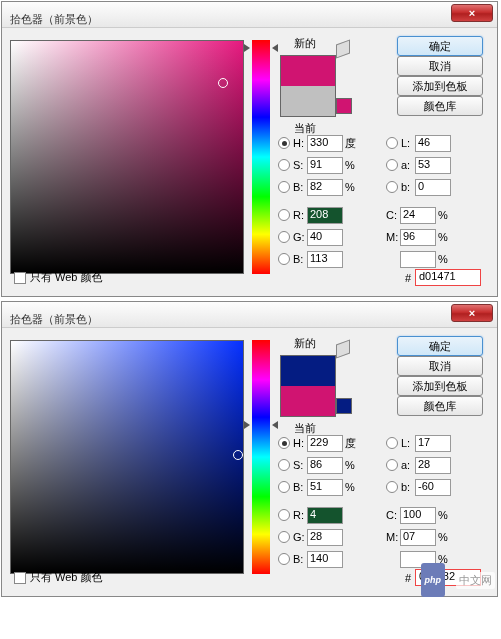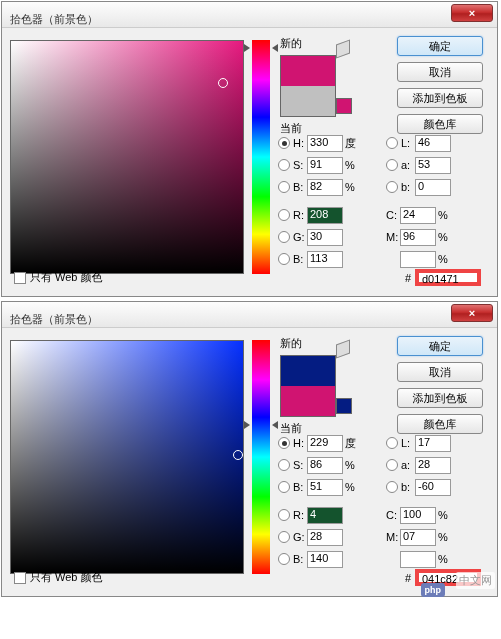--- a/index.html
+++ b/index.html
@@ -9,44 +9,44 @@
 .titlebar .title{color:#333}
 .closebtn{position:absolute;right:4px;top:2px;width:42px;height:18px;background:linear-gradient(#e07070,#c83030 45%,#b02020 55%,#d04040);border:1px solid #803030;border-radius:3px;display:flex;align-items:center;justify-content:center;color:#fff;font-weight:bold;font-size:12px}
 .body{padding:8px;display:flex;position:relative;height:268px}
 .sv-area{width:234px;height:234px;position:relative;border:1px solid #666;margin-top:4px}
 .sv-circle{position:absolute;width:10px;height:10px;border:1px solid #fff;border-radius:50%;transform:translate(-50%,-50%)}
 .hue-bar{width:18px;height:234px;margin:4px 4px 0 8px;position:relative;background:linear-gradient(to bottom,#f00 0%,#f0f 17%,#00f 33%,#0ff 50%,#0f0 67%,#ff0 83%,#f00 100%)}
 .hue-tri{position:absolute;left:-8px;width:0;height:0;border-top:4px solid transparent;border-bottom:4px solid transparent;border-left:6px solid #555;transform:translateY(-50%)}
 .hue-tri.r{left:auto;right:-8px;border-left:none;border-right:6px solid #555}
 .right-col{flex:1;padding-left:6px;position:relative}
 .preview-block{display:flex;align-items:flex-start}
-.preview-labels{width:50px;text-align:left}
+.preview-labels{width:50px;text-align:center}
 .preview-sw{width:56px;height:62px;border:1px solid #666;display:flex;flex-direction:column}
 .sw-half{flex:1}
 .cube{width:16px;height:16px;margin:6px 0 0 6px;position:relative}
 .cube::before{content:"";position:absolute;width:12px;height:12px;border:1px solid #888;background:#ddd;transform:skewY(-20deg)}
 .buttons{position:absolute;right:2px;top:0;width:90px}
-.btn{width:86px;height:20px;margin-bottom:6px;background:linear-gradient(#fdfdfd,#e6e6e6);border:1px solid #888;border-radius:3px;display:flex;align-items:center;justify-content:center;cursor:pointer}
+.btn{width:86px;height:20px;margin-bottom:0;background:linear-gradient(#fdfdfd,#e6e6e6);border:1px solid #888;border-radius:3px;display:flex;align-items:center;justify-content:center;cursor:pointer}
 .btn.primary{border:1px solid #4a90d0;box-shadow:0 0 2px #90c0f0;background:linear-gradient(#e9f3fb,#cfe7f8)}
 .fields{position:absolute;top:96px;left:4px;right:2px}
 .frow{display:flex;align-items:center;height:22px}
 .frow .rad{width:12px;height:12px;border:1px solid #888;border-radius:50%;margin-right:3px;background:#fff;display:flex;align-items:center;justify-content:center}
 .frow .rad.sel::after{content:"";width:5px;height:5px;background:#333;border-radius:50%}
 .frow .lab{width:14px;text-align:left}
 .frow .inp{width:36px;height:17px;border:1px solid #999;background:#fff;padding:0 2px;text-align:left;margin-right:2px}
 .frow .inp.sel{background:#14532d;color:#fff}
 .frow .unit{width:16px}
 .lcol{display:inline-flex;align-items:center;width:108px}
 .rcol{display:inline-flex;align-items:center}
 .hex-row{position:absolute;bottom:4px;left:0;right:8px;display:flex;align-items:center;justify-content:space-between}
 .cb{width:12px;height:12px;border:1px solid #888;background:#fff;margin-right:4px}
-.hex-inp{width:66px;height:17px;border:4px solid #ef4444;background:#fff;padding:0 3px}
+.hex-inp{width:66px;height:17px;border:1px solid #ef4444;background:#fff;padding:0 3px}
 .small-sw{width:16px;height:16px;border:1px solid #666;margin-left:6px}
 .watermark{position:absolute;bottom:12px;right:6px;font-size:11px;color:#999;background:rgba(255,255,255,0.7);padding:1px 3px;border-radius:2px}
-.php-badge{position:absolute;bottom:4px;right:56px;background:#6c7cb8;color:#fff;font-size:9px;padding:2px 4px;border-radius:3px;font-weight:bold}
+.php-badge{position:absolute;bottom:4px;right:56px;background:#6c7cb8;color:#fff;font-size:9px;padding:12px 4px;border-radius:3px;font-style:italic;font-weight:bold}
 </style>
 </head>
 <body>
 
 <div id="root">
     <div class="dialog">
     <div class="titlebar">
       <span class="title">拾色器（前景色）</span>
       <div class="closebtn">
         <span>×</span>
@@ -140,21 +140,21 @@
             <span class="rcol">
               <span class="lab">C:</span>
               <span class="inp">24</span>
               <span class="unit">%</span>
             </span>
           </div>
           <div class="frow">
             <span class="lcol">
               <span class="rad"></span>
               <span class="lab">G:</span>
-              <span class="inp">30</span>
+              <span class="inp">40</span>
               <span class="unit"></span>
             </span>
             <span class="rcol">
               <span class="lab">M:</span>
               <span class="inp">96</span>
               <span class="unit">%</span>
             </span>
           </div>
           <div class="frow">
             <span class="lcol">

